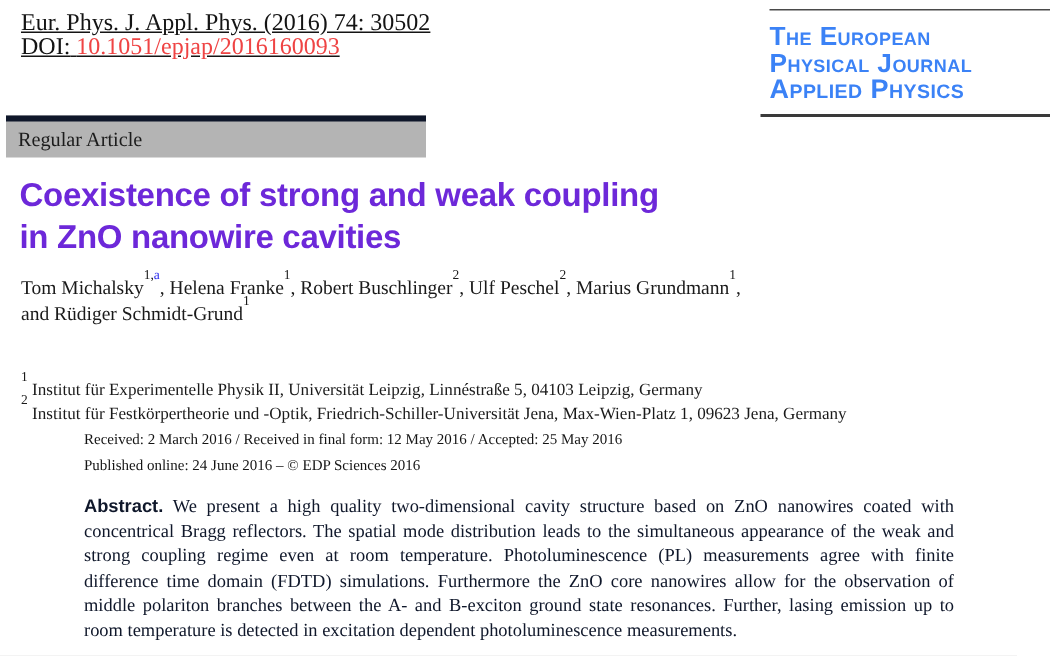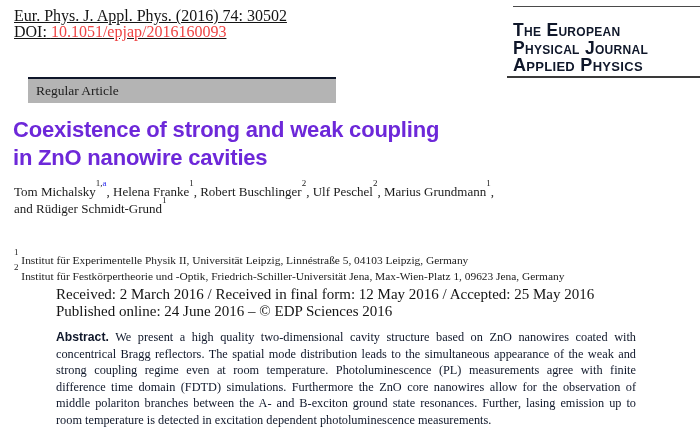--- a/index.html
+++ b/index.html
@@ -8,55 +8,55 @@
     background:#ffffff; color:#141414; overflow:hidden;
     font-family:"Liberation Serif", serif;
   }
 
   
   .header-left { position:absolute; left:14px; top:8px; font-size:16px; line-height:16px;text-decoration:underline; }
   .doi-link { color:#ef4444; text-decoration:none; cursor:pointer; }
 
   .logo {
     position:absolute; right:0; top:6px; width:187px;
-    border-top:1.5px solid #4a4a4a; padding-top:14px;
+    border-top:1.5px solid #4a4a4a; padding-top:8px;
     font-family:"Liberation Sans", sans-serif; font-weight:bold;
-    font-variant:small-caps; color:#0f172a; letter-spacing:0.3px;
+    font-variant:small-caps; color:#3b82f6; letter-spacing:0.3px;
   }
   .logo-line1, .logo-line2 { font-size:17.5px; line-height:18px; }
   .logo-line3 { font-size:18px; line-height:17px; margin-top:0; }
   .logo-rule-bottom {
     position:absolute; right:0; top:76px; width:193px; height:2px; background:#3a3a3a;
   }
 
   
   .type-bar {
-    position:absolute; left:28px; top:77px; width:308px; height:24px;
-    background:#b4b4b4; border-top:2px solid #0f172a;
+    position:absolute; left:4px; top:77px; width:280px; height:24px;
+    background:#b4b4b4; border-top:4px solid #0f172a;
   }
   .type-bar-label { font-size:13.5px; line-height:24px; padding-left:8px; display:block; color:#1c1c1c; }
 
   
   .title {
     position:absolute; left:13px; top:116px;
     font-family:"Liberation Sans", sans-serif; font-weight:700;
     font-size:22px; line-height:28px; color:#6d28d9; letter-spacing:-0.2px;
   }
 
   
   .authors { position:absolute; left:14px; top:183px; font-size:13px; line-height:17px; color:#1a1a1a; }
   .authors sup, .affil sup { font-size:9px; position:relative; top:-4.5px; line-height:0; }
   .sup-link { color:#2a2aee; cursor:pointer; }
 
   
   .affil { position:absolute; left:14px; top:229px; font-size:11.4px; line-height:15.5px; color:#1a1a1a;margin-top:24px; }
   .affil .aff-line { white-space:nowrap; }
 
   
-  .dates { position:absolute; left:56px; top:286px; font-size:15px; line-height:16.5px; }
+  .dates { position:absolute; left:56px; top:286px; font-size:10px; line-height:16.5px; }
 
   
   .abstract {
     position:absolute; left:56px; top:329px; width:580px;
     font-size:12.3px; line-height:16.6px; text-align:justify; color:#0f172a;
   }
   .abstract-label {
     font-family:"Liberation Sans", sans-serif; font-weight:bold; font-size:12.2px;
   }
 </style>

